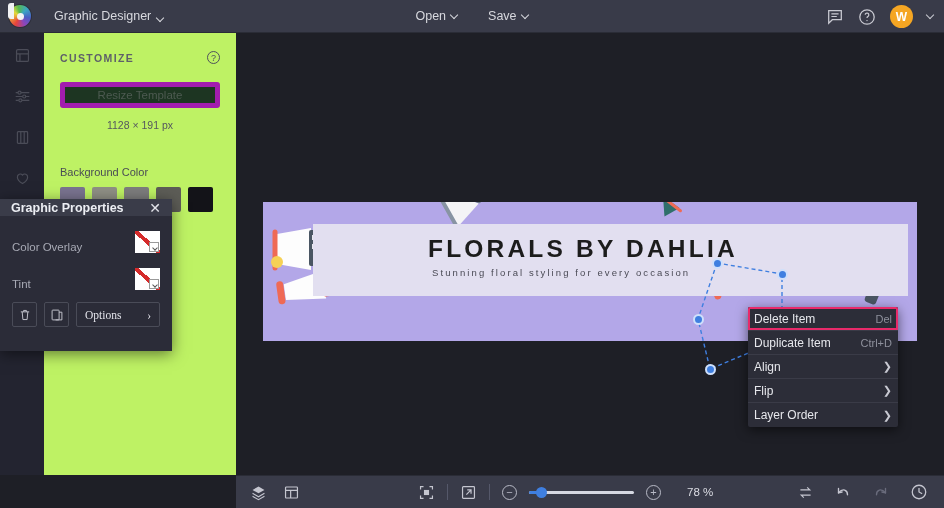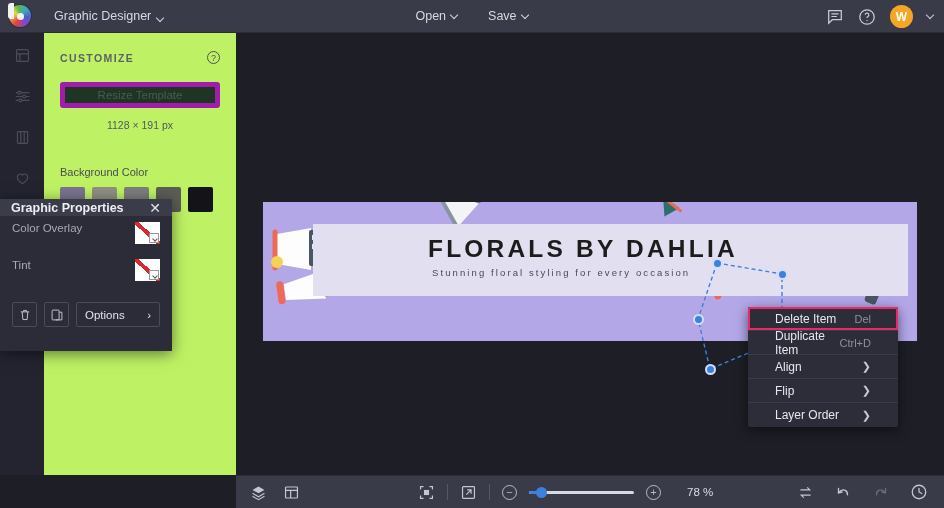--- a/index.html
+++ b/index.html
@@ -150,21 +150,21 @@
   
   .ctxmenu {
     position: absolute; left: 748px; top: 307px; width: 150px;
     background: #2c2d38; border-radius: 2px;
     box-shadow: 0 3px 12px rgba(0,0,0,.55);
     overflow: hidden; z-index: 30;
     font-size: 12px;
   }
   .ctxitem {
     display: flex; align-items: center; justify-content: space-between;
-    height: 24px; padding: 0 27px; color: #e6e7ec; cursor: pointer;
+    height: 24px; padding: 0 6px; color: #e6e7ec; cursor: pointer;
     border-bottom: 1px solid #3a3b47;
   }
   .ctxitem:last-child { border-bottom: none; }
   .ctxitem.hl {
     background: #2c2d38;
     box-shadow: inset 0 0 0 2px #e82a6a;
   }
   .ctxkey { color: #8e909c; font-size: 11px; }
   .arrow-r { color: #c8c9d2; font-size: 11px; }
 
@@ -174,21 +174,21 @@
     background: #2b2c38; z-index: 40;
     box-shadow: 0 3px 14px rgba(0,0,0,.5);
   }
   .gp-head {
     height: 17px; background: #3a3c49; display: flex; align-items: center;
     justify-content: space-between; padding: 0 11px;
   }
   .gp-title { color: #eceef3; font-size: 12.5px; font-weight: bold; }
   .gp-close { color: #e2e3e9; font-size: 14px; cursor: pointer; line-height: 1; }
   .gp-row {
-    display: flex; align-items: flex-start; justify-content: space-between;
+    display: flex; align-items: flex-end; justify-content: space-between;
     padding: 0 12px; height: 31px; margin-top: 6px;
   }
   .gp-row-label { color: #a7a9b4; font-size: 11.5px; }
   .nocolor {
     width: 25px; height: 22px; background: #fff; position: relative;
     cursor: pointer;
   }
   .nocolor::before {
     content: ""; position: absolute; left: 0; top: 0; right: 0; bottom: 0;
     background: linear-gradient(to top right,
@@ -200,21 +200,21 @@
     width: 8px; height: 8px; background: #fff;
     border: 1px solid #999;
   }
   .nc-chev {
     position: absolute; right: 3px; bottom: 3px; width: 4px; height: 4px;
     border-right: 1px solid #555; border-bottom: 1px solid #555;
     transform: rotate(45deg); z-index: 2;
   }
   .gp-foot {
     display: flex; align-items: center; gap: 7px;
-    padding: 0 12px; margin-top: 12px;
+    padding: 0 12px; margin-top: 12px; font-family: Liberation Serif, serif;
   }
   .gp-sq {
     width: 25px; height: 25px; border: 1px solid #4a4c58; border-radius: 2px;
     display: flex; align-items: center; justify-content: center;
     color: #c2c3cc; cursor: pointer;
   }
   .gp-options {
     flex: 1; height: 25px; border: 1px solid #4a4c58; border-radius: 2px;
     display: flex; align-items: center; justify-content: space-between;
     padding: 0 8px; color: #e2e3ea; font-size: 11.5px; cursor: pointer;

